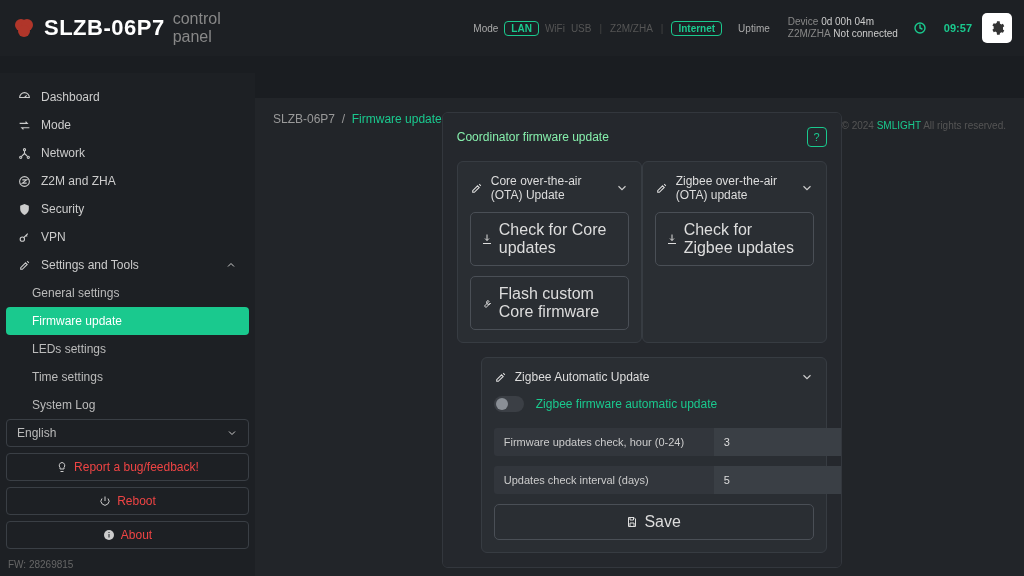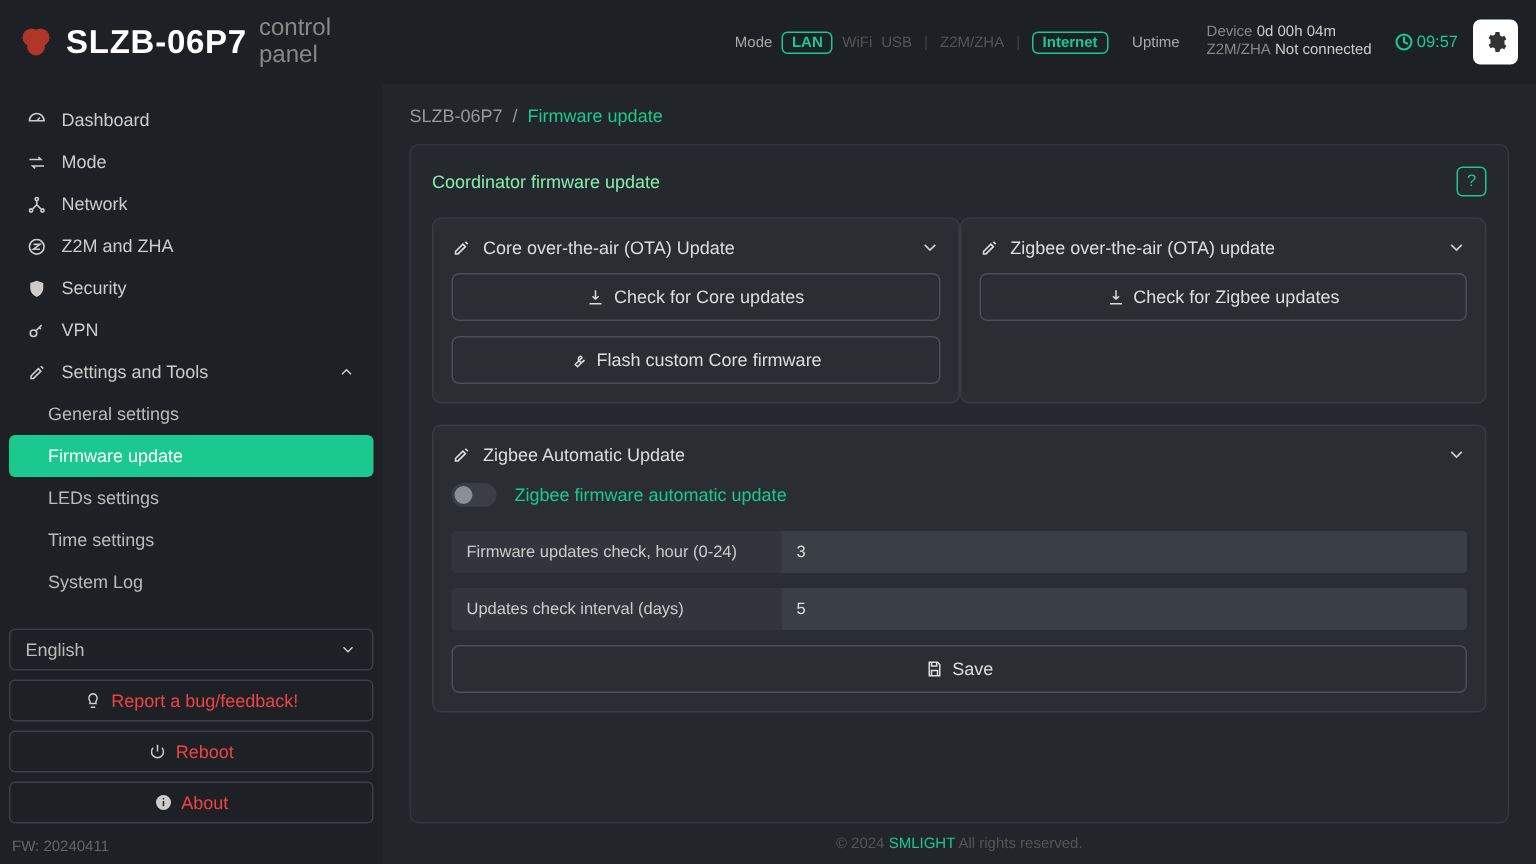--- a/index.html
+++ b/index.html
@@ -24,33 +24,33 @@
   .hdr-group { display: flex; align-items: center; gap: 6px; margin: 0 8px; font-size: 10px; color: #888; }
   .hdr-label { color: #aaa; }
   .badge-outline {
     border: 1px solid #1ac98e; color: #1ac98e; padding: 1px 6px; border-radius: 4px;
     font-size: 10px; font-weight: 600;
   }
   .faded { color: #555; }
   .sep { color: #444; margin: 0 2px; }
   .uptime-block { font-size: 10px; color: #888; line-height: 1.25; margin: 0 10px; }
   .uptime-block .val { color: #ccc; }
-  .clock { display: flex; align-items: center; gap: 2px; color: #1ac98e; font-size: 11px; margin-left: 6px; }
+  .clock { display: flex; align-items: center; gap: 18px; color: #1ac98e; font-size: 11px; margin-left: 6px; font-weight: bold; }
   .gear-btn {
     width: 30px; height: 30px; background: #fff; border-radius: 5px;
     display: flex; align-items: center; justify-content: center; margin-left: 10px;
     cursor: pointer;
   }
   
-  .body { display: flex; flex: 1; min-height: 0; }
+  .body { display: flex; flex: 1; min-height: 0; align-items: flex-end; }
   .sidebar {
     width: 255px; background: #1d2024; display: flex; flex-direction: column;
     padding: 10px 6px 6px 6px;
   }
-  .main { flex: 1; background: #222529; display: flex; flex-direction: column; padding: 14px 18px 8px 18px; overflow: hidden; }
+  .main { flex: 1; background: #222529; display: flex; flex-direction: row; padding: 14px 18px 8px 18px; overflow: hidden; }
   
   .nav-item {
     display: flex; align-items: center; gap: 10px;
     padding: 7px 12px; color: #ccc; font-size: 12px; cursor: pointer;
     border-radius: 4px;
   }
   .nav-item .chev { margin-left: auto; }
   .sub-item {
     padding: 7px 12px 7px 26px; font-size: 12px; color: #bbb; cursor: pointer; border-radius: 4px;
   }
@@ -84,23 +84,23 @@
   .two-col { display: flex; gap: 0; }
   .card {
     flex: 1; background: #2a2e33; border: 1px solid #373c42; border-radius: 6px;
     padding: 12px; display: flex; flex-direction: column; gap: 10px;
   }
   .card-header { display: flex; align-items: center; justify-content: space-between; color: #ddd; font-size: 12px; }
   .card-header .left { display: flex; align-items: center; gap: 8px; }
   .act-btn {
     border: 1px solid #4a4f56; border-radius: 5px; padding: 8px 10px;
     display: flex; align-items: center; justify-content: center; gap: 6px;
-    color: #ddd; font-size: 12px; cursor: pointer; background: transparent;
-  }
-  .card.full { flex: none; }
+    color: #ddd; font-size: 16px; cursor: pointer; background: transparent;
+  }
+  .card.full { flex: none; margin-left: 24px; }
   .toggle-row { display: flex; align-items: center; gap: 12px; padding: 2px 0 6px 0; }
   .toggle {
     width: 30px; height: 16px; background: #3b3f45; border-radius: 10px; position: relative; cursor: pointer;
   }
   .toggle::after {
     content: ""; position: absolute; left: 2px; top: 2px; width: 12px; height: 12px;
     background: #8a8f96; border-radius: 50%;
   }
   .toggle-label { color: #1ac98e; font-size: 12px; }
   .form-row { display: flex; gap: 0; }
@@ -280,21 +280,21 @@
         <div class="side-btn">
           <span class="ic">
               <svg width="12" height="12" viewBox="0 0 24 24" fill="#ccc">
                 <circle cx="12" cy="12" r="10"></circle>
                 <rect x="11" y="10" width="2" height="7" fill="#1d2024"></rect>
                 <rect x="11" y="6" width="2" height="2" fill="#1d2024"></rect>
               </svg>
             </span>
           <span>About</span>
         </div>
-        <div class="fw-version">FW: 20240411</div>
+        <div class="fw-version">FW: 28269815</div>
       </div>
     </div>
 
     <div class="main">
       <div class="breadcrumb">
         <span>SLZB-06P7</span>
         &nbsp;<span>/</span>&nbsp;
         <span class="current">Firmware update</span>
       </div>
 

